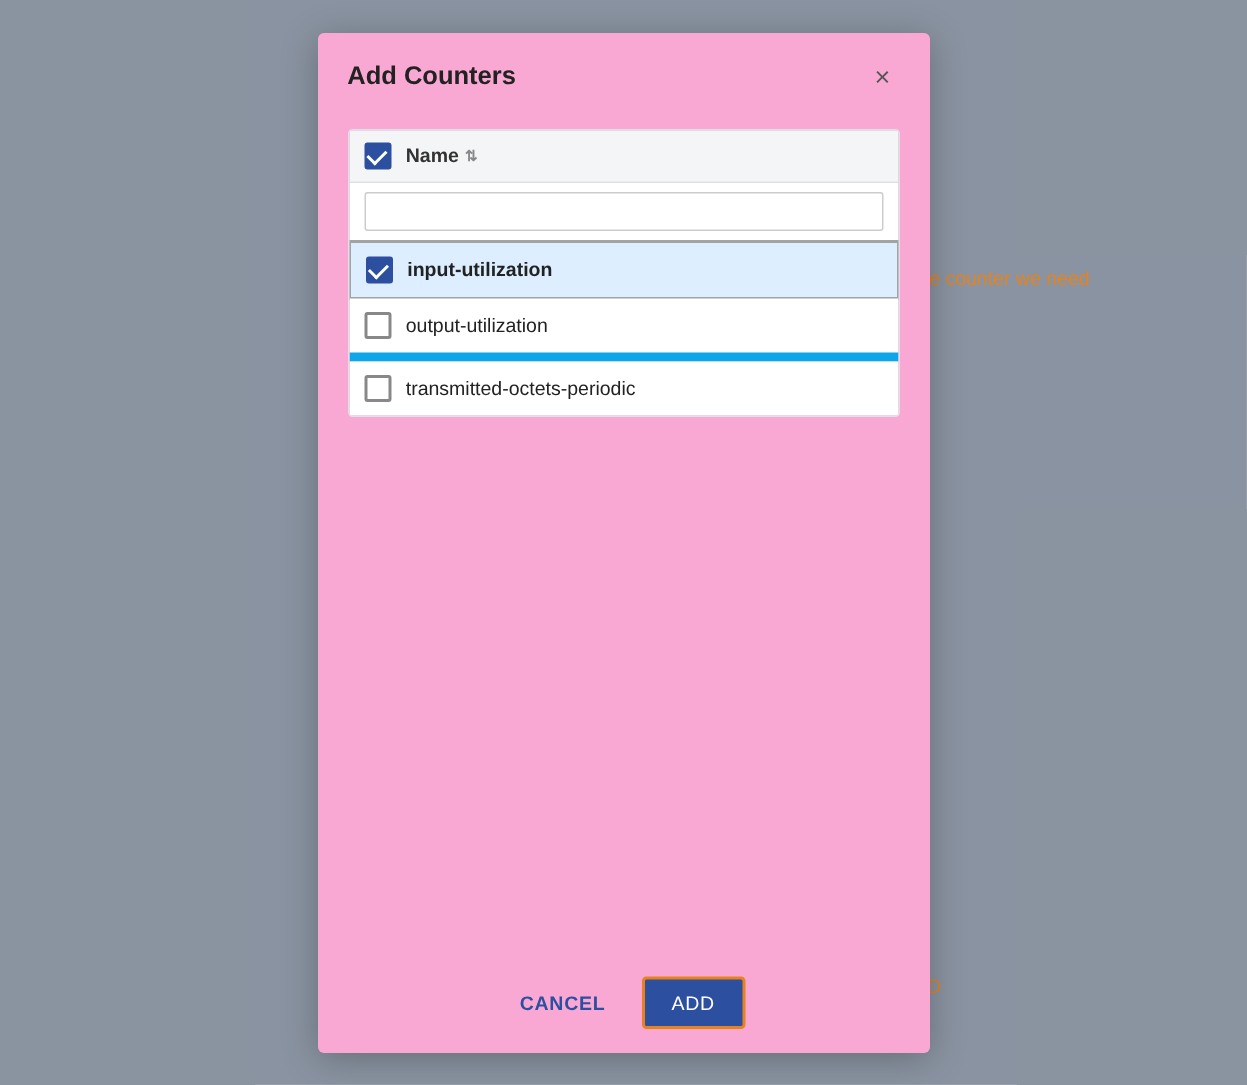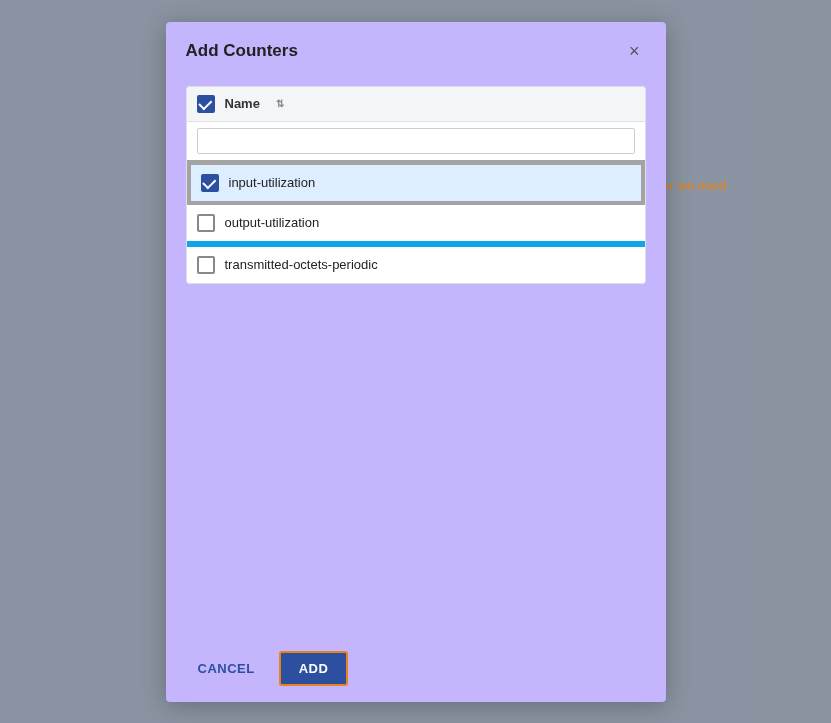--- a/index.html
+++ b/index.html
@@ -18,24 +18,24 @@
     .dialog-overlay {
       position: absolute;
       top: 0; left: 0; right: 0; bottom: 0;
       background: rgba(100,110,125,0.5);
       display: flex;
       align-items: center;
       justify-content: center;
     }
 
     .dialog {
-      background: #c4b5fd;
+      background: #f9a8d4;
       border-radius: 4px;
       box-shadow: 0 4px 24px rgba(0,0,0,0.25);
-      width: 500px;
+      width: 408px;
       min-height: 680px;
       display: flex;
       flex-direction: column;
       position: relative;
     }
 
     .dialog-header {
       display: flex;
       align-items: center;
       justify-content: space-between;
@@ -100,21 +100,21 @@
       border-bottom: 2px solid #fff;
       transform: rotate(-45deg) translateY(-1px);
     }
 
     .header-name {
       font-size: 13px;
       font-weight: 600;
       color: #333;
       display: flex;
       align-items: center;
-      gap: 16px;
+      gap: 4px;
     }
 
     .sort-icon {
       font-size: 10px;
       color: #888;
     }
 
     .search-row {
       padding: 6px 10px;
       border-bottom: 1px solid #dde1e7;
@@ -136,22 +136,23 @@
       align-items: center;
       padding: 9px 10px;
       border-bottom: 6px solid #0ea5e9;
       gap: 10px;
       background: #fff;
       cursor: pointer;
     }
 
     .counter-row.selected {
       background: #dceeff;
-      border: 5px solid #a3a3a3;
+      border: 2px solid #a3a3a3;
       margin: -1px;
+      font-weight: bold;
     }
 
     .counter-row:last-child {
       border-bottom: none;
     }
 
     .row-checkbox {
       width: 18px;
       height: 18px;
       border: 2px solid #888;
@@ -177,21 +178,21 @@
     }
 
     .counter-name {
       font-size: 13px;
       color: #222;
     }
 
     .dialog-footer {
       display: flex;
       align-items: center;
-      justify-content: flex-start;
+      justify-content: center;
       padding: 16px 20px;
       gap: 12px;
     }
 
     .btn-cancel {
       background: none;
       border: none;
       color: #2d4fa0;
       font-size: 13px;
       font-weight: 700;
@@ -200,21 +201,21 @@
       padding: 8px 12px;
       text-transform: uppercase;
     }
 
     .btn-add {
       background: #2d4fa0;
       color: #fff;
       border: 2px solid #e8821a;
       border-radius: 3px;
       font-size: 13px;
-      font-weight: 700;
+      font-weight: 400;
       letter-spacing: 0.5px;
       cursor: pointer;
       padding: 8px 18px;
       text-transform: uppercase;
     }
 
     
     .annotation {
       position: absolute;
       display: flex;

